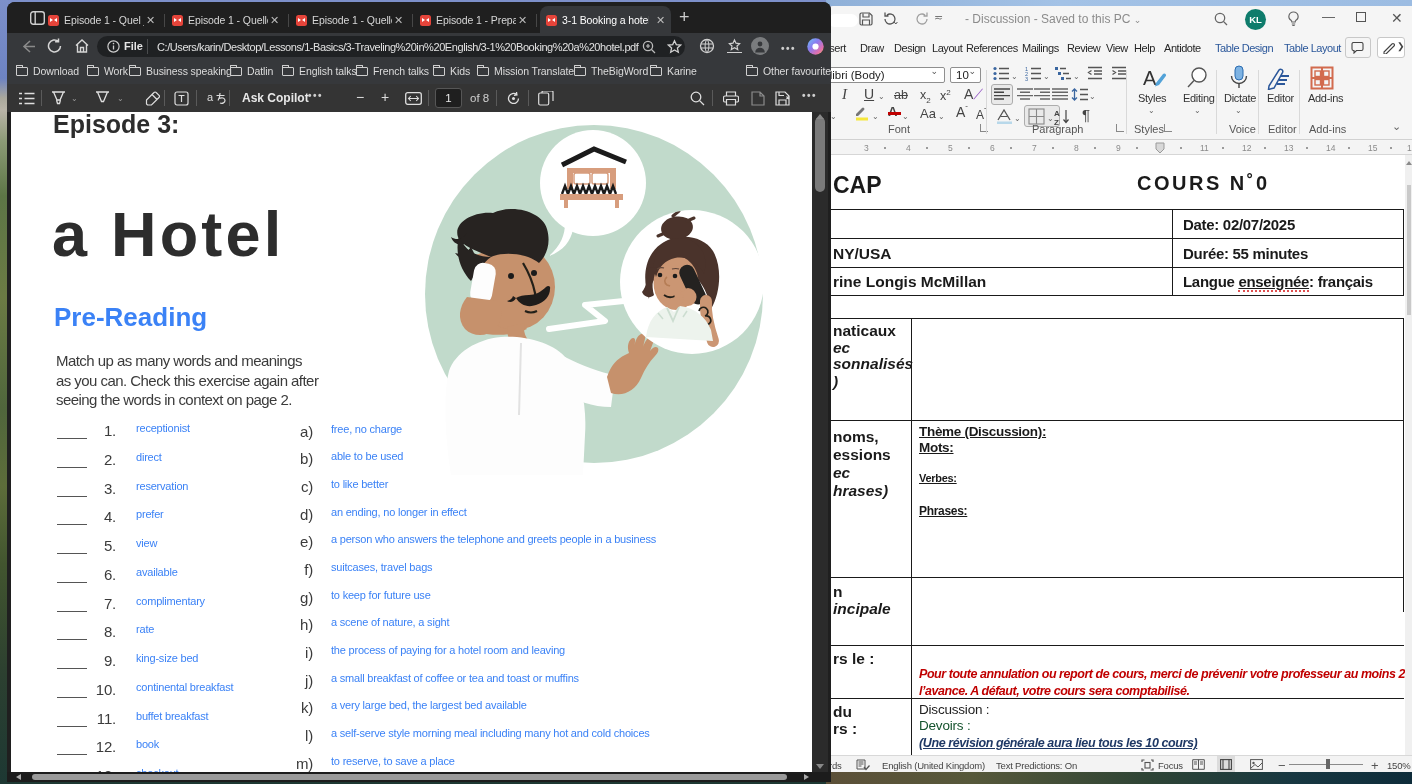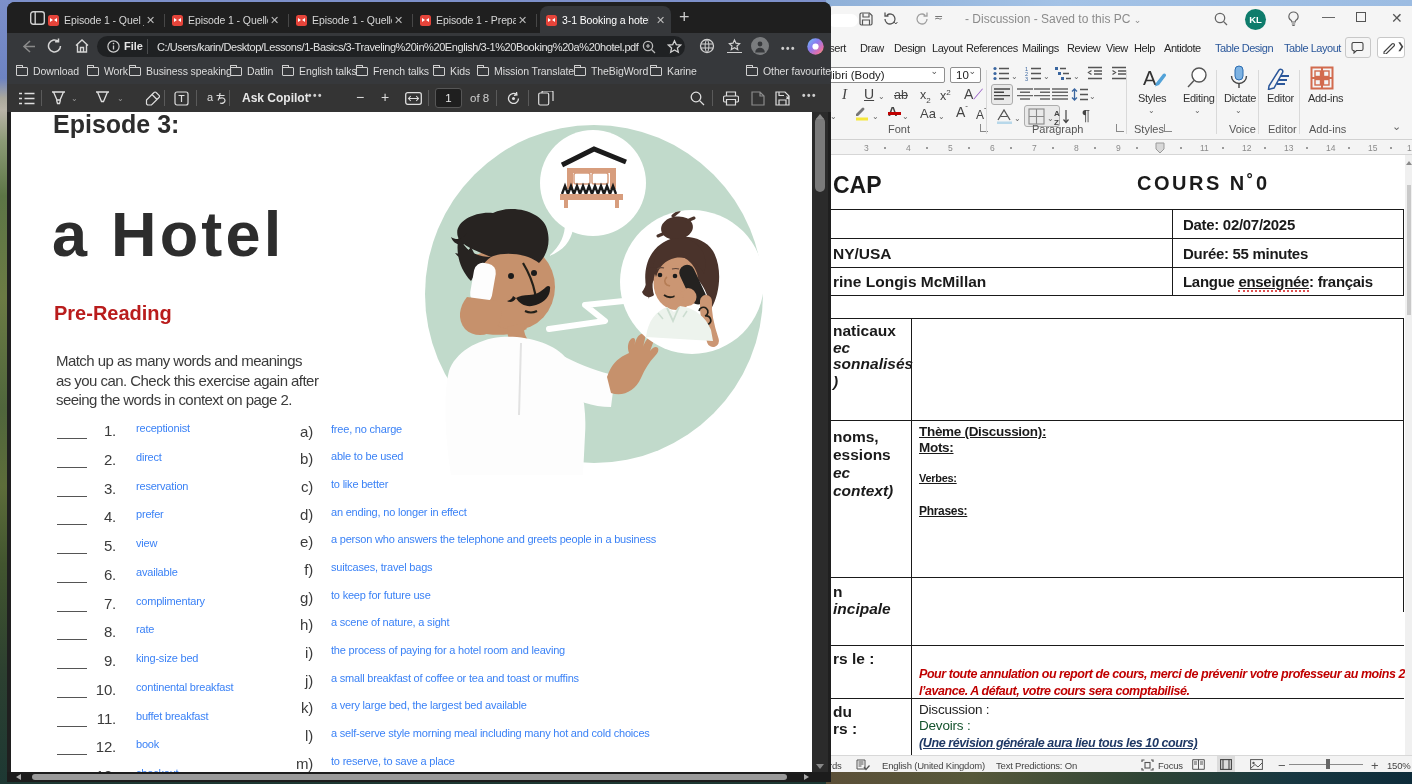--- a/index.html
+++ b/index.html
@@ -323,21 +323,21 @@
     <div class="tl" style="left:0;top:543px;width:578px;height:1.4px"></div>
     <div class="tl" style="left:85px;top:163px;width:1.4px;height:437px"></div>
     <div class="tl" style="left:576.5px;top:163px;width:1.4px;height:294px"></div>
     <div class="wtxt" style="left:7px;top:167px">naticaux</div>
     <div class="wtxt wit" style="left:7px;top:184px">ec</div>
     <div class="wtxt wit" style="left:7px;top:200px">sonnalisés</div>
     <div class="wtxt wit" style="left:7px;top:218px">)</div>
     <div class="wtxt" style="left:7px;top:273px">noms,</div>
     <div class="wtxt" style="left:7px;top:291px">essions</div>
     <div class="wtxt wit" style="left:7px;top:309px">ec</div>
-    <div class="wtxt wit" style="left:7px;top:327px">context)</div>
+    <div class="wtxt wit" style="left:7px;top:327px">hrases)</div>
     <div class="wtxt" style="left:7px;top:428px">n</div>
     <div class="wtxt wit" style="left:7px;top:445px">incipale</div>
     <div class="wtxt" style="left:7px;top:495px">rs le :</div>
     <div class="wtxt" style="left:7px;top:548px">du</div>
     <div class="wtxt" style="left:7px;top:565px">rs :</div>
     <div class="wtxt" style="left:93px;top:269px;font-size:13.5px;letter-spacing:-0.3px;text-decoration:underline">Thème (Discussion):</div>
     <div class="wtxt" style="left:93px;top:285px;font-size:13.5px;letter-spacing:-0.3px;text-decoration:underline">Mots:</div>
     <div class="wtxt" style="left:93px;top:317px;font-size:11px;letter-spacing:-0.3px;text-decoration:underline">Verbes:</div>
     <div class="wtxt" style="left:93px;top:349px;font-size:12px;letter-spacing:-0.3px;text-decoration:underline">Phrases:</div>
     <div class="wtxt wit" style="left:93px;top:512px;font-size:12.5px;letter-spacing:-0.45px;color:#c00000">Pour toute annulation ou report de cours, merci de prévenir votre professeur au moins 24h</div>
@@ -548,21 +548,21 @@
     <svg class="abs" style="left:768px;top:7px" width="15" height="15" viewBox="0 0 15 15">
         <path d="M1 1 h9 l4 4 v9 h-13 Z M4 14 v-5 h7 v5 M4 1 v3.5 h5" stroke="#dedede" stroke-width="1.2" fill="none"></path>
         <path d="M11.5 5.5 l2.5 2.5 m0 -2.5 l-2.5 2.5" stroke="#dedede" stroke-width="1.1"></path>
       </svg>
     <span class="abs" style="left:795px;top:6px;color:#cfcfcf;letter-spacing:1.5px;font-size:10px;font-weight:bold">•••</span>
   </div>
   <div id="content">
     <div id="page">
       <div class="abs" style="left:42px;top:-2px;font-size:25px;font-weight:bold;color:#2d2d2d">Episode 3:</div>
       <div class="abs" style="left:41px;top:86px;font-size:63px;font-weight:bold;color:#2d2d2d;letter-spacing:3.2px">a Hotel</div>
-      <div class="abs" style="left:43px;top:190px;font-size:20px;font-weight:bold;color:#b91c1c">Pre-Reading</div>
+      <div class="abs" style="left:43px;top:190px;font-size:26px;font-weight:bold;color:#3b82f6">Pre-Reading</div>
       <div class="abs" style="left:45px;top:239px;font-size:15px;color:#3b3b3b;line-height:19.6px;letter-spacing:-0.55px">Match up as many words and meanings<br>as you can. Check this exercise again after<br>seeing the words in context on page 2.</div>
       <div class="blank" style="left:46px;top:326.1px"></div>
         <div class="num" style="left:75px;top:310.1px">1.</div>
         <div class="ptxt" style="left:125px;top:310.1px">receptionist</div>
         <div class="blank" style="left:46px;top:354.9px"></div>
         <div class="num" style="left:75px;top:338.9px">2.</div>
         <div class="ptxt" style="left:125px;top:338.9px">direct</div>
         <div class="blank" style="left:46px;top:383.6px"></div>
         <div class="num" style="left:75px;top:367.6px">3.</div>
         <div class="ptxt" style="left:125px;top:367.6px">reservation</div>

